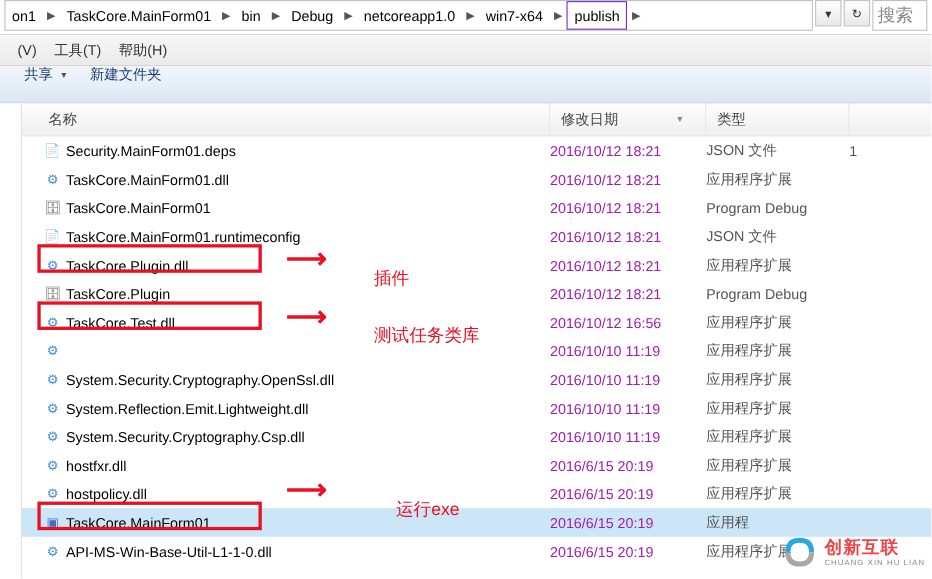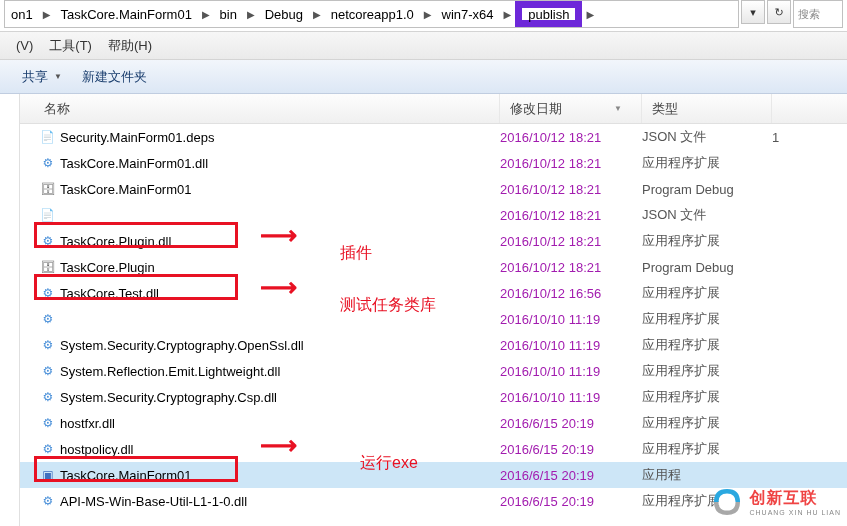--- a/index.html
+++ b/index.html
@@ -2,28 +2,28 @@
 <html><head>
 <meta charset="utf-8">
 <style>
 * { margin: 0; padding: 0; box-sizing: border-box; font-family: "Microsoft YaHei", "Segoe UI", Tahoma, sans-serif; }
 body { width: 847px; height: 526px; background: #fff; font-size: 13px; overflow: hidden; position: relative; }
 
 .breadcrumb-bar { height: 32px; background: #fff; border-bottom: 1px solid #d4d4d4; display: flex; align-items: flex-start; padding: 0 4px; }
 .breadcrumb { flex: 1; display: flex; align-items: center; height: 28px; border: 1px solid #c0c0c0; background: #fff; }
 .crumb { display: flex; align-items: center; padding: 0 6px; height: 100%; color: #000; white-space: nowrap; }
 .crumb-arrow { color: #555; padding: 0 4px; font-size: 10px; }
-.crumb-highlight { border: 7px solid #6d28d9; }
+.crumb-highlight { border: 1px solid #6d28d9; }
 .nav-btn { width: 24px; height: 24px; border: 1px solid #c0c0c0; background: linear-gradient(#fff,#e8e8e8); margin-left: 2px; display: flex; align-items: center; justify-content: center; font-size: 11px; color: #333; }
-.search-box { width: 50px; height: 28px; border: 1px solid #c0c0c0; margin-left: 2px; padding: 0 4px; font-size: 11px; color: #888; display: flex; align-items: center; }
+.search-box { width: 50px; height: 28px; border: 1px solid #c0c0c0; margin-left: 2px; padding: 0 4px; font-size: 16px; color: #888; display: flex; align-items: center; }
 
 .menu-bar { height: 28px; background: linear-gradient(#f7f7f7,#eaeaea); border-bottom: 1px solid #d4d4d4; display: flex; align-items: center; padding: 0 8px; color: #333; }
 .menu-item { padding: 0 8px; }
 
-.toolbar { height: 34px; background: linear-gradient(#f2f6fb,#dce7f5); border-bottom: 1px solid #c0cde0; display: flex; align-items: center; padding: 5px 12px; color: #1a3e6e; }
+.toolbar { height: 34px; background: linear-gradient(#f2f6fb,#dce7f5); border-bottom: 1px solid #c0cde0; display: flex; align-items: flex-end; padding: 16px 12px; color: #1a3e6e; }
 .tool-item { display: flex; align-items: center; padding: 0 10px; }
 .tool-dropdown { font-size: 8px; margin-left: 6px; color: #555; }
 
 .content { display: flex; height: calc(100% - 94px); }
 .sidebar { width: 20px; background: #fff; border-right: 1px solid #e0e0e0; }
 .file-list { flex: 1; position: relative; overflow: hidden; }
 
 .columns { height: 30px; background: linear-gradient(#fdfdfd,#f0f0f0); border-bottom: 1px solid #e0e0e0; display: flex; align-items: center; color: #444; font-size: 13px; }
 .col { padding: 0 10px; display: flex; align-items: center; height: 100%; border-right: 1px solid #e8e8e8; }
 .col-name { width: 480px; padding-left: 24px; }
@@ -133,20 +133,21 @@
             <span class="file-icon icon-pdb">🗄</span>
             <span>TaskCore.MainForm01</span>
           </div>
           <div class="cell-date">2016/10/12 18:21</div>
           <div class="cell-type">Program Debug</div>
           <div class="cell-size"></div>
         </div>
         <div class="row">
           <div class="cell-name">
             <span class="file-icon icon-json">📄</span>
+            <span>TaskCore.MainForm01.runtimeconfig</span>
           </div>
           <div class="cell-date">2016/10/12 18:21</div>
           <div class="cell-type">JSON 文件</div>
           <div class="cell-size"></div>
         </div>
         <div class="row">
           <div class="cell-name">
             <span class="file-icon icon-dll">⚙</span>
             <span>TaskCore.Plugin.dll</span>
           </div>

